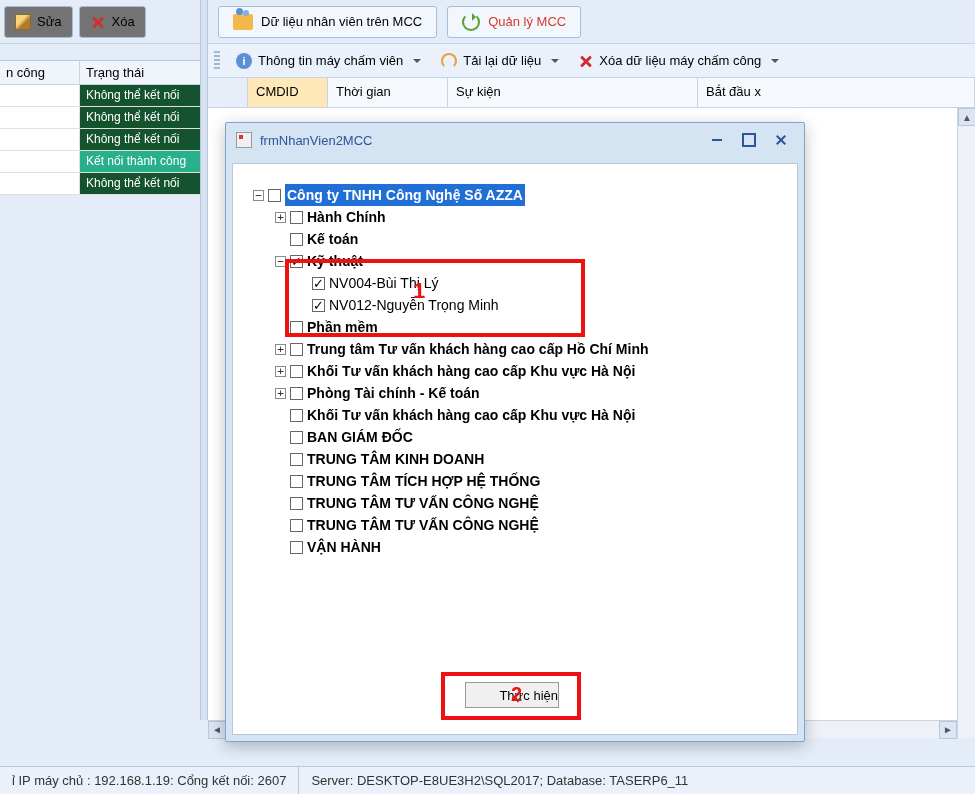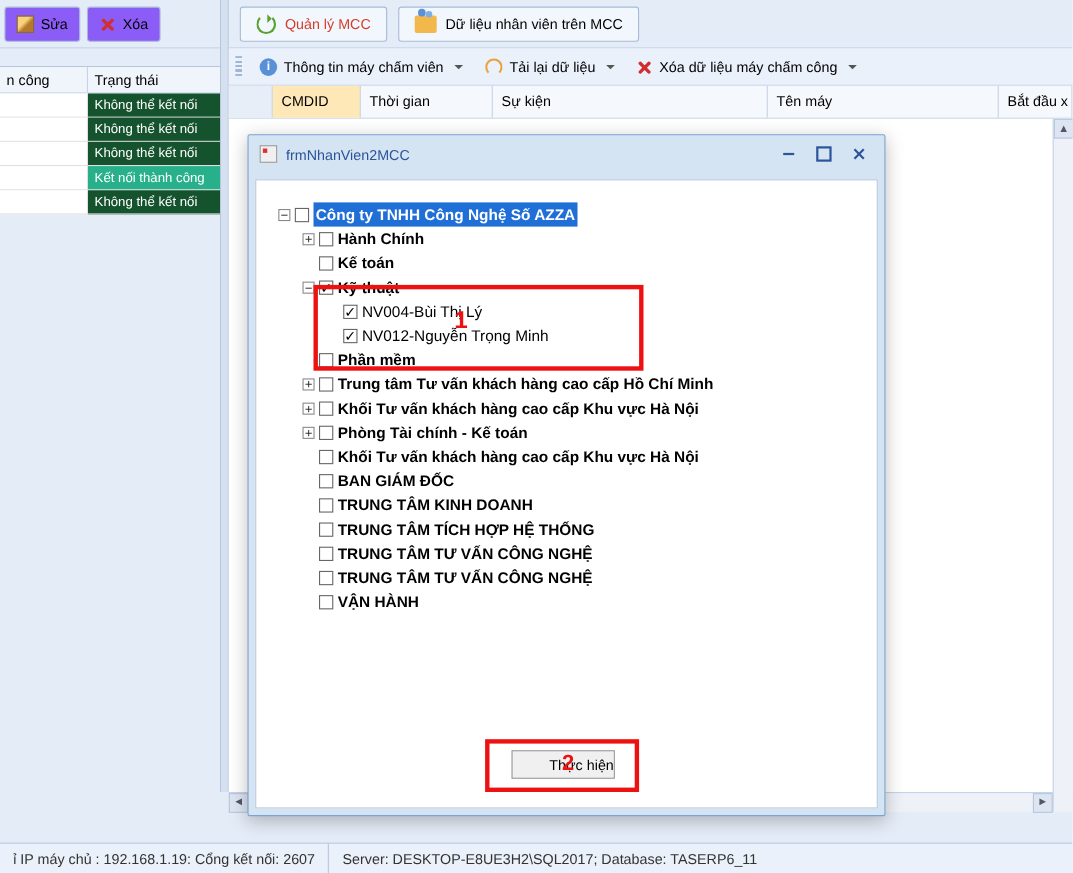--- a/index.html
+++ b/index.html
@@ -18,21 +18,21 @@
   .tl-toolbar {
     position:absolute; left:0; top:0; width:200px; height:44px;
     display:flex; align-items:center; gap:6px;
     padding:4px;
     border-bottom:1px solid #c6d4e8;
   }
   .tool-btn {
     display:flex; align-items:center; gap:6px;
     padding:4px 10px; height:32px;
     border:1px solid #a7bcd8; border-radius:3px;
-    background:#8b5cf6;
+    background:#737373;
     cursor:default;
   }
   .ico16 { width:16px; height:16px; display:inline-block; }
   .ico-edit { background:linear-gradient(135deg,#f9d27c 40%,#b37a2a 60%);
               border:1px solid #8a6a2a; }
   .ico-del  { position:relative; }
   .ico-del::before,.ico-del::after{
     content:""; position:absolute; left:1px; top:7px; width:14px; height:3px;
     background:#d12f2f; border-radius:1px;
   }
@@ -256,27 +256,27 @@
         <div class="c2 st-red">Không thể kết nối</div>
       </div>
     </div>
 </div>
 
 <div class="vsplit"></div>
 
 <div class="rpane">
 
   <div class="r-tb1">
+    <div class="big-btn">
+      <span class="ico-users"></span>
+      <span>Dữ liệu nhân viên trên MCC</span>
+    </div>
     <div class="big-btn red-text">
       <span class="ico-ref"></span>
       <span>Quản lý MCC</span>
-    </div>
-    <div class="big-btn">
-      <span class="ico-users"></span>
-      <span>Dữ liệu nhân viên trên MCC</span>
     </div>
   </div>
 
   <div class="r-tb2">
     <span class="grip"></span>
     <div class="mini-btn">
       <span class="ico-info"></span>
       <span>Thông tin máy chấm viên</span>
       <span class="dd"></span>
     </div>
@@ -290,21 +290,20 @@
       <span>Xóa dữ liệu máy chấm công</span>
       <span class="dd"></span>
     </div>
   </div>
 
   <div class="ghdr">
     <div class="gh sel"></div>
     <div class="gh cmd">CMDID</div>
     <div class="gh" style="width:120px">Thời gian</div>
     <div class="gh" style="width:250px">Sự kiện</div>
-    <div class="gh" style="width:210px">Tên máy</div>
     <div class="gh" style="flex:1">Bắt đầu x</div>
   </div>
 
   <div class="gbody"></div>
 
   <div class="vscroll">
     <div class="arrow">▲</div>
   </div>
   <div class="hscroll">
     <div class="arrow">◄</div>

